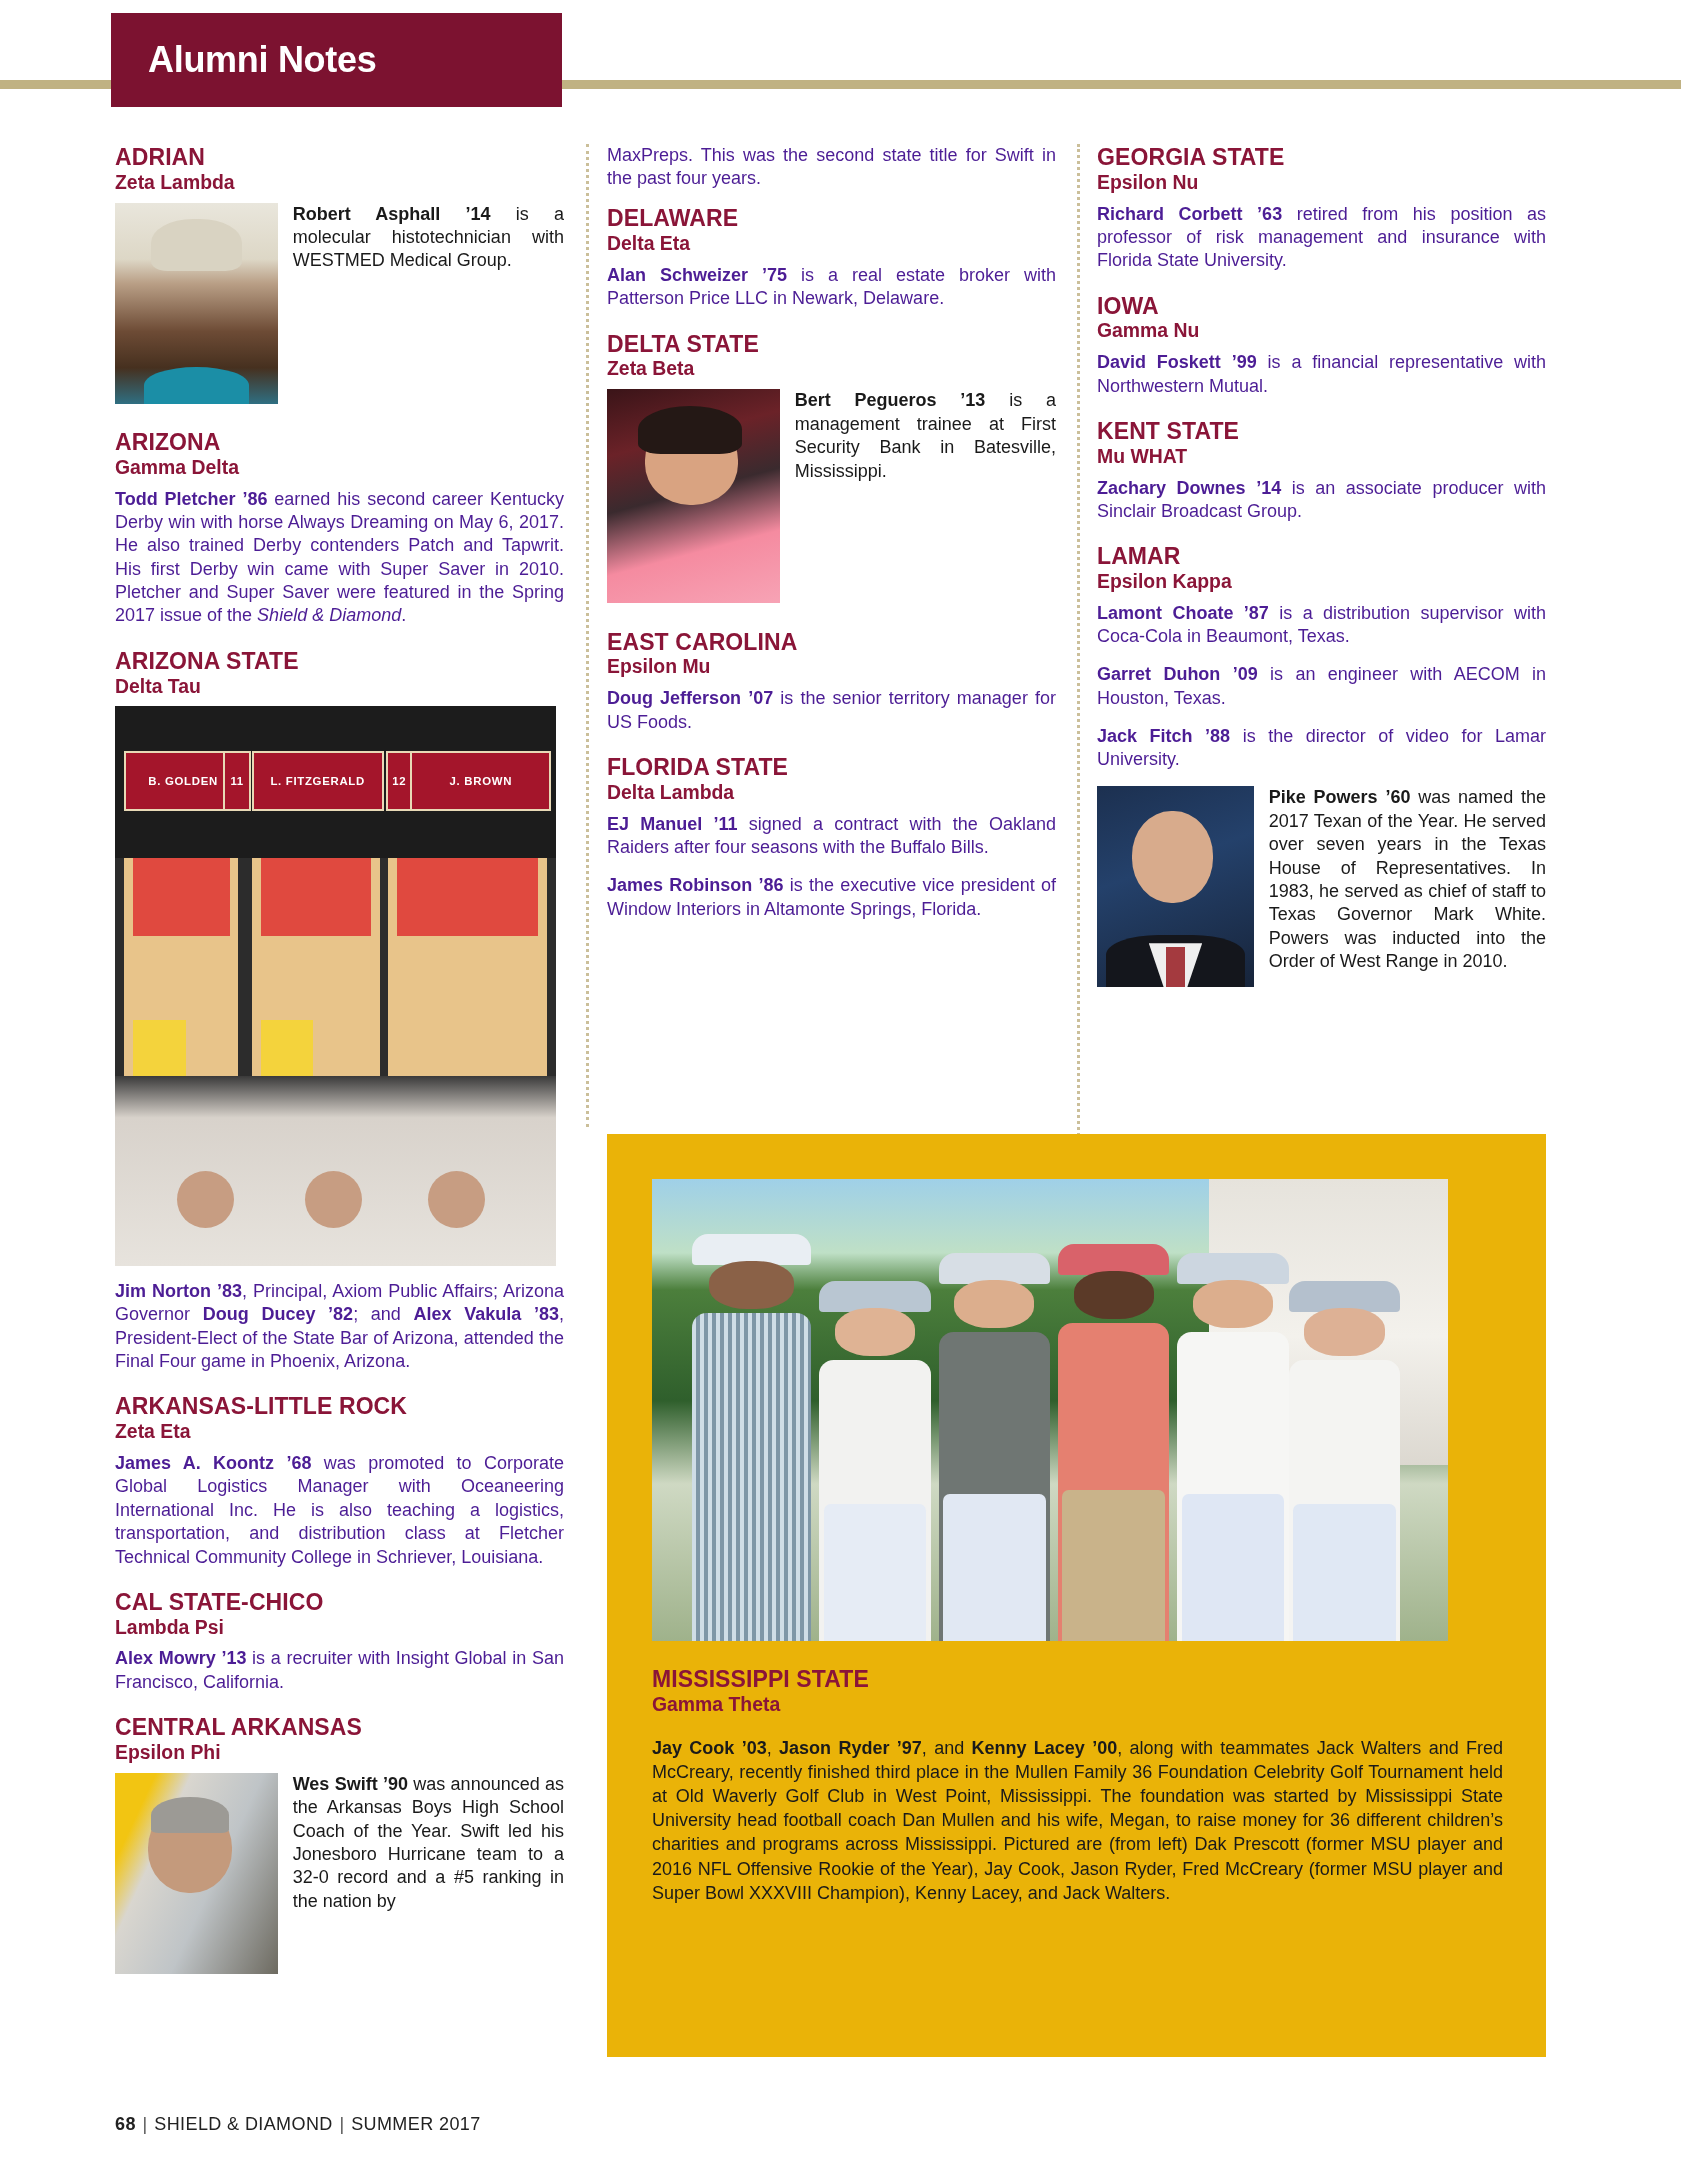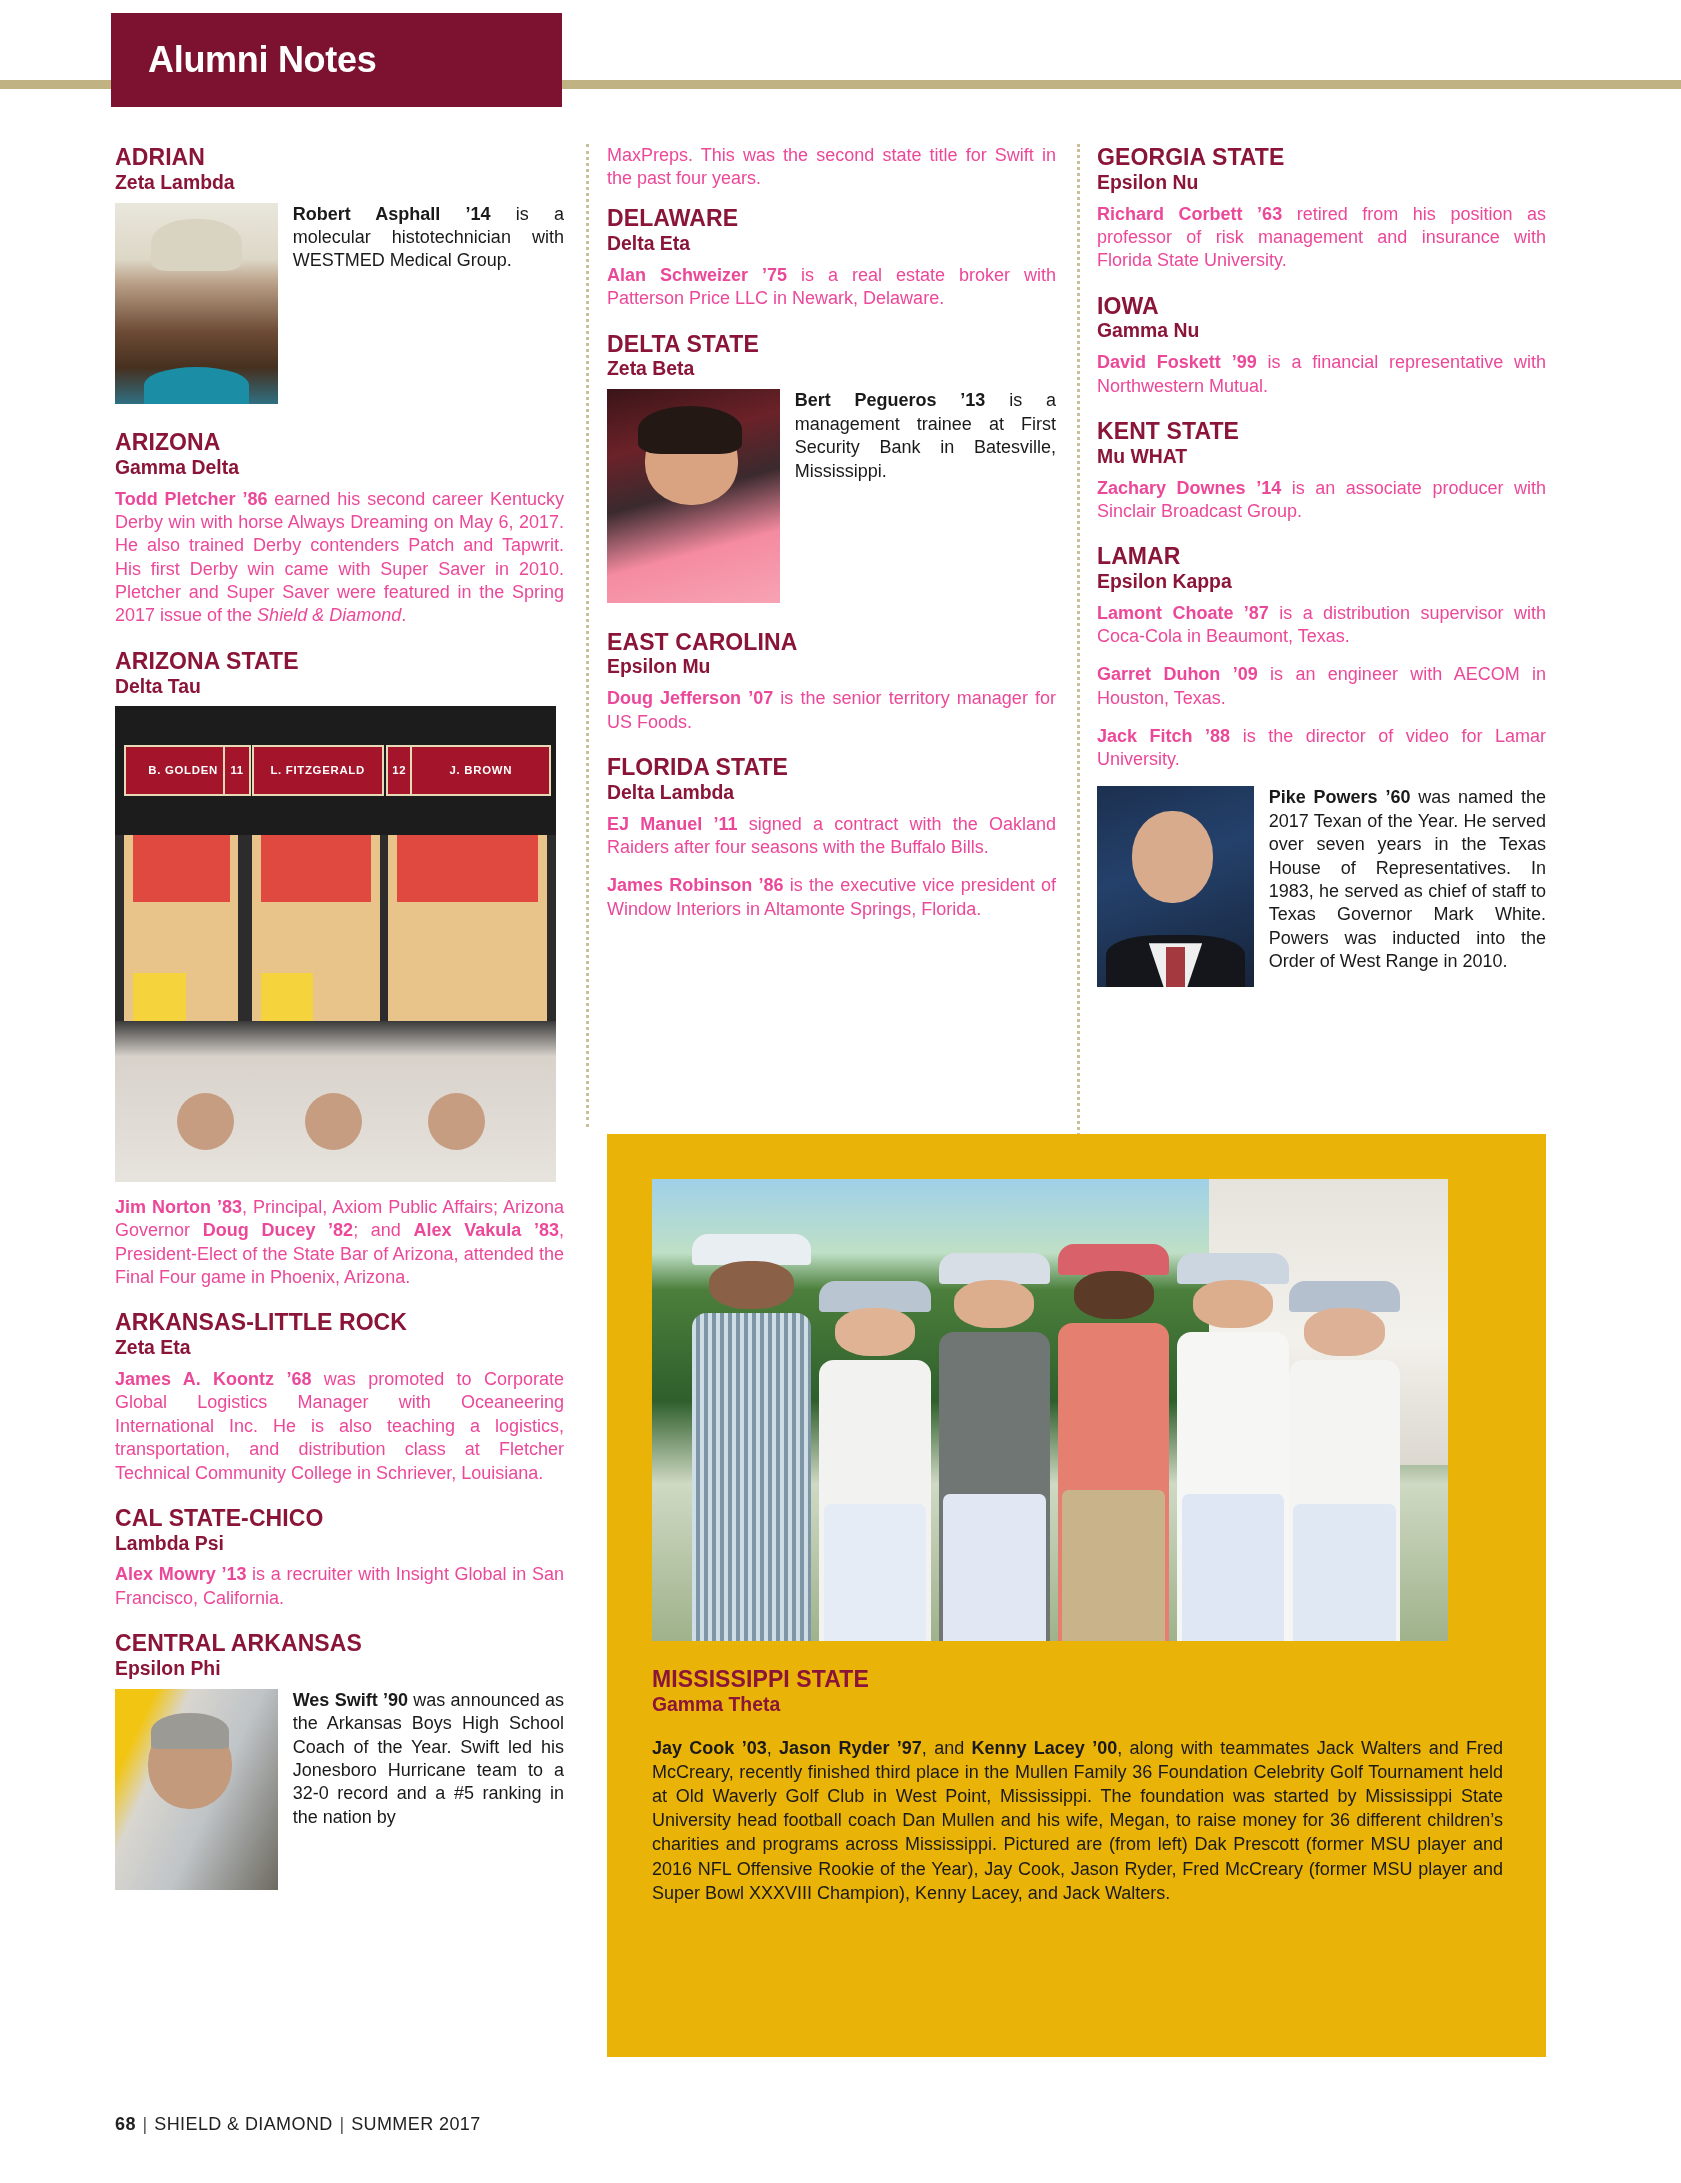--- a/index.html
+++ b/index.html
@@ -44,21 +44,21 @@
     color:#8a1538;font-size:23px;font-weight:bold;line-height:1.16;
     letter-spacing:0.1px;margin:0;
   }
   .chapter{
     color:#8a1538;font-size:19.4px;font-weight:bold;line-height:1.16;
     margin:0 0 9.4px 0;
   }
   .sec{margin-bottom:20px;}
   .sec:first-child{margin-top:0;}
   p.body{
-    font-size:18px;line-height:1.30;color:#ec4899;margin:0 0 14.7px 0;
+    font-size:18px;line-height:1.30;color:#4c1d95;margin:0 0 14.7px 0;
     text-align:justify;
   }
   p.body:last-child{margin-bottom:0;}
   b{font-weight:bold;}
   i{font-style:italic;}
 
   
   .photoblock{overflow:hidden;}
   .photoblock .ph{float:left;margin:0 14.7px 5.4px 0;}
   .photoblock p{margin:0 0 13.4px 0;font-size:18px;line-height:1.30;color:#1a1a1a;text-align:justify;}
@@ -70,21 +70,21 @@
 
   
   .ph-asphall{width:163px;height:201px;
     background:linear-gradient(180deg,#e9e6dc 0%,#ddd7c6 28%,#b99f86 40%,#6d4b35 64%,#46301f 82%,#2f6f82 100%);}
   .ph-asphall::before{content:"";position:absolute;left:22%;top:8%;width:56%;height:26%;
     background:#d9d3c2;border-radius:46% 46% 18% 18%;}
   .ph-asphall::after{content:"";position:absolute;left:18%;bottom:0;width:64%;height:18%;
     background:#1b8ea6;border-radius:50% 50% 0 0;}
 
   
-  .ph-lockers{width:441px;height:476px;background:#2c2c2c;}
+  .ph-lockers{width:441px;height:560px;background:#2c2c2c;}
   .ph-lockers .top{position:absolute;left:0;top:0;right:0;height:27%;background:#1c1c1c;}
   .ph-lockers .plate{position:absolute;top:8%;height:10%;background:#a4152b;border:2px solid #e8d9b6;
     color:#fff;font-size:11.4px;font-weight:bold;display:flex;align-items:center;justify-content:center;letter-spacing:0.7px;}
   .ph-lockers .p1{left:2%;width:26%;}
   .ph-lockers .p2{left:31%;width:29%;}
   .ph-lockers .p2n{left:24.5%;width:5.5%;}
   .ph-lockers .p3{left:67%;width:31%;}
   .ph-lockers .p3n{left:61.5%;width:5%;}
   .ph-lockers .bay{position:absolute;top:27%;height:40%;background:#e8c48a;}
   .ph-lockers .b1{left:2%;width:26%;}

